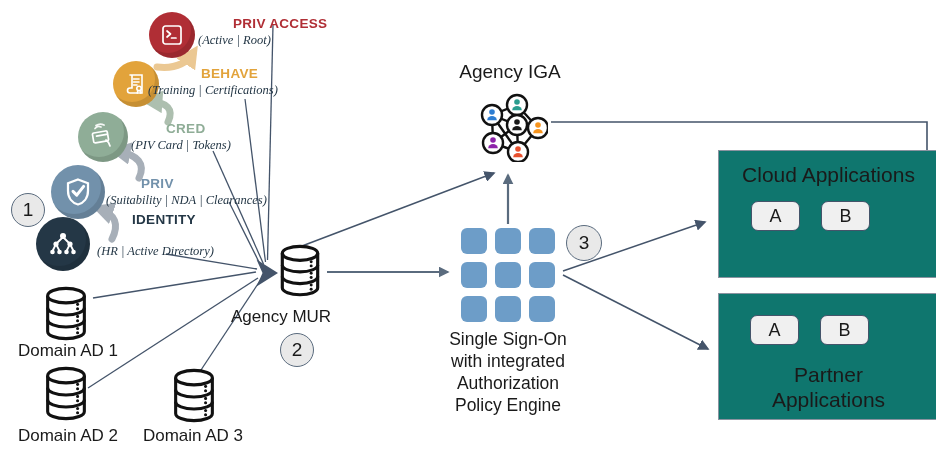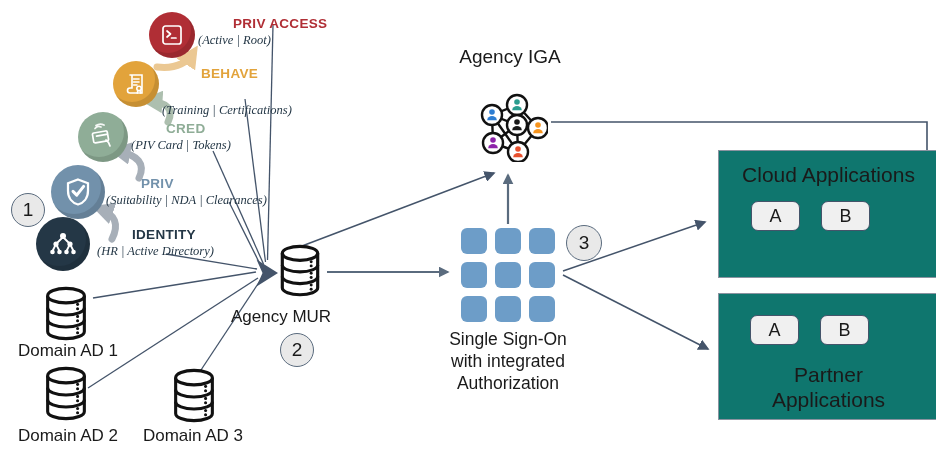--- a/index.html
+++ b/index.html
@@ -94,21 +94,21 @@
         <circle cx="16" cy="8" r="3"></circle>
           <circle cx="9" cy="16" r="2.6"></circle>
           <circle cx="23" cy="16" r="2.6"></circle>
         <circle cx="5.5" cy="24" r="2.3"></circle>
           <circle cx="12.5" cy="24" r="2.3"></circle>
         <circle cx="19.5" cy="24" r="2.3"></circle>
           <circle cx="26.5" cy="24" r="2.3"></circle>
       </g>
     </svg>
   </div>
-  <div class="chain-label" style="left:97px;top:227px;color:#243746;">IDENTITY</div>
+  <div class="chain-label" style="left:97px;top:212px;color:#243746;">IDENTITY</div>
   <div class="chain-sub" style="left:97px;top:244px;">(HR | Active Directory)</div>
 
   <div class="chain-circle" style="left:51px;top:165px;width:54px;height:54px;background:#7291ab;">
     <svg width="30" height="30" viewBox="0 0 24 24">
       <path d="M12 2 L20 5 V11 C20 17 16.5 20.8 12 22 C7.5 20.8 4 17 4 11 V5 Z" fill="none" stroke="#fff" stroke-width="1.8"></path>
       <path d="M8 11.5 L11 14.5 L16.5 7.5" fill="none" stroke="#fff" stroke-width="2.4" stroke-linecap="round" stroke-linejoin="round"></path>
     </svg>
   </div>
   <div class="chain-label" style="left:106px;top:176px;color:#7291ab;">PRIV</div>
   <div class="chain-sub" style="left:106px;top:193px;text-align:right;">(Suitability | NDA | Clearances)</div>
@@ -130,21 +130,21 @@
     <svg width="26" height="26" viewBox="0 0 26 26">
       <g fill="none" stroke="#fff" stroke-width="1.6" stroke-linecap="round">
         <path d="M7 4 H19 V22 H7 a2.5 2.5 0 0 1 0 -5 H9 V4"></path>
         <path d="M10.5 8 H16 M10.5 11 H16 M10.5 14 H14"></path>
         <circle cx="16" cy="17.5" r="2.2"></circle>
         <path d="M15 19.5 l-0.8 2.6 M17 19.5 l0.8 2.6"></path>
       </g>
     </svg>
   </div>
   <div class="chain-label" style="left:166px;top:66px;color:#e2a33b;">BEHAVE</div>
-  <div class="chain-sub" style="left:162px;top:83px;margin-top:20px;">(Training | Certifications)</div>
+  <div class="chain-sub" style="left:148px;top:83px;">(Training | Certifications)</div>
 
   <div class="chain-circle" style="left:149px;top:12px;width:46px;height:46px;background:#b02e35;">
     <svg width="26" height="26" viewBox="0 0 26 26">
       <g fill="none" stroke="#fff" stroke-width="1.7" stroke-linecap="round" stroke-linejoin="round">
         <rect x="4" y="4" width="18" height="18" rx="2.5"></rect>
         <path d="M8 9 L11.5 12 L8 15"></path>
         <path d="M12.5 16 H17"></path>
       </g>
     </svg>
   </div>
@@ -215,21 +215,21 @@
       <circle cx="36" cy="31.5" r="1.6"></circle>
           <circle cx="36" cy="36" r="1.6"></circle>
       <circle cx="36" cy="44" r="1.6"></circle>
           <circle cx="36" cy="48.5" r="1.6"></circle>
         </g>
     </svg>
   </div>
   <div class="node-label" style="left:231px;top:307px;width:100px;">Agency MUR</div>
   <div class="badge" style="left:280px;top:333px;width:32px;height:32px;">2</div>
 
-  <div class="node-label" style="left:455px;top:46px;width:110px;font-size:19px;">Agency IGA</div>
+  <div class="node-label" style="left:455px;top:61px;width:110px;font-size:19px;">Agency IGA</div>
   <div class="iga-icon">
     <svg width="76" height="72" viewBox="0 0 76 72">
       <g stroke="#111" stroke-width="2.4">
         <path d="M45 15 L20 25 M45 15 L45 35 M45 15 L66 38 M20 25 L45 35 M20 25 L21 53 M20 25 L46 62
                  M45 35 L66 38 M45 35 L46 62 M45 35 L21 53 M21 53 L46 62 M66 38 L46 62" fill="none"></path>
       </g>
       <g stroke="#111" stroke-width="2.4" fill="#fff">
         <circle cx="45" cy="15" r="10"></circle>
           <circle cx="20" cy="25" r="10"></circle>
           <circle cx="45" cy="35" r="10"></circle>
@@ -262,20 +262,21 @@
     <div class="sso-cell"></div>
     <div class="sso-cell"></div>
     <div class="sso-cell"></div>
     <div class="sso-cell"></div>
     <div class="sso-cell"></div>
   </div>
   <div class="sso-text">
     <div>Single Sign-On</div>
     <div>with integrated</div>
     <div>Authorization</div>
+    <div>Policy Engine</div>
   </div>
   <div class="badge" style="left:566px;top:225px;width:34px;height:34px;">3</div>
 
   <div class="app-box" style="left:718px;top:150px;height:128px;">
     <div class="app-box-title" style="top:12px;">Cloud Applications</div>
     <div class="app-chip" style="left:32px;top:50px;">A</div>
     <div class="app-chip" style="left:102px;top:50px;">B</div>
   </div>
 
   <div class="app-box" style="left:718px;top:293px;height:127px;">

